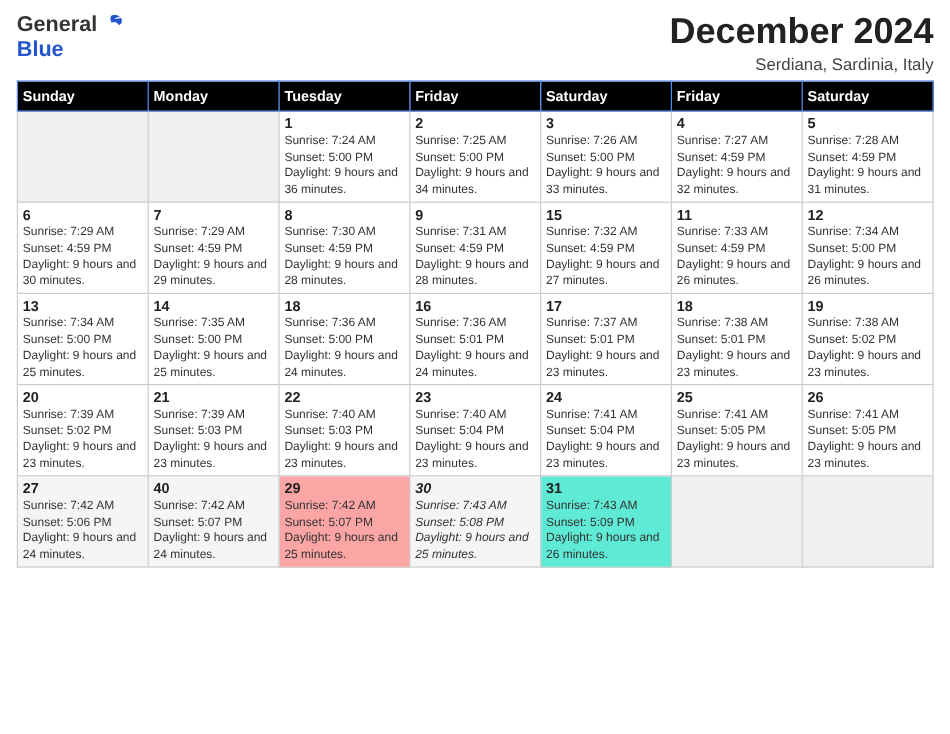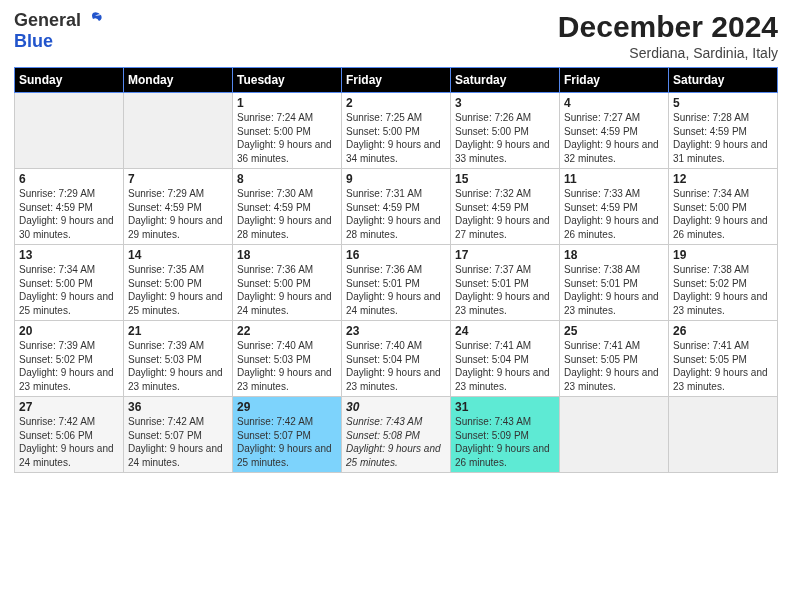--- a/index.html
+++ b/index.html
@@ -152,22 +152,22 @@
           <td><span class="day-num">20</span><span class="cell-text">Sunrise: 7:39 AM<br>Sunset: 5:02 PM<br>Daylight: 9 hours and 23 minutes.</span></td>
           <td><span class="day-num">21</span><span class="cell-text">Sunrise: 7:39 AM<br>Sunset: 5:03 PM<br>Daylight: 9 hours and 23 minutes.</span></td>
           <td><span class="day-num">22</span><span class="cell-text">Sunrise: 7:40 AM<br>Sunset: 5:03 PM<br>Daylight: 9 hours and 23 minutes.</span></td>
           <td><span class="day-num">23</span><span class="cell-text">Sunrise: 7:40 AM<br>Sunset: 5:04 PM<br>Daylight: 9 hours and 23 minutes.</span></td>
           <td><span class="day-num">24</span><span class="cell-text">Sunrise: 7:41 AM<br>Sunset: 5:04 PM<br>Daylight: 9 hours and 23 minutes.</span></td>
           <td><span class="day-num">25</span><span class="cell-text">Sunrise: 7:41 AM<br>Sunset: 5:05 PM<br>Daylight: 9 hours and 23 minutes.</span></td>
           <td><span class="day-num">26</span><span class="cell-text">Sunrise: 7:41 AM<br>Sunset: 5:05 PM<br>Daylight: 9 hours and 23 minutes.</span></td>
         </tr>
         <tr>
           <td style="background: rgb(245, 245, 245);"><span class="day-num">27</span><span class="cell-text">Sunrise: 7:42 AM<br>Sunset: 5:06 PM<br>Daylight: 9 hours and 24 minutes.</span></td>
-          <td style="background: rgb(245, 245, 245);"><span class="day-num">36</span><span class="cell-text">Sunrise: 7:42 AM<br>Sunset: 5:07 PM<br>Daylight: 9 hours and 24 minutes.</span></td>
-          <td style="background: #7dd3fc;"><span class="day-num">29</span><span class="cell-text">Sunrise: 7:42 AM<br>Sunset: 5:07 PM<br>Daylight: 9 hours and 25 minutes.</span></td>
+          <td style="background: rgb(245, 245, 245);"><span class="day-num">40</span><span class="cell-text">Sunrise: 7:42 AM<br>Sunset: 5:07 PM<br>Daylight: 9 hours and 24 minutes.</span></td>
+          <td style="background: #fca5a5;"><span class="day-num">29</span><span class="cell-text">Sunrise: 7:42 AM<br>Sunset: 5:07 PM<br>Daylight: 9 hours and 25 minutes.</span></td>
           <td style="background: rgb(245, 245, 245); font-style: italic;"><span class="day-num">30</span><span class="cell-text">Sunrise: 7:43 AM<br>Sunset: 5:08 PM<br>Daylight: 9 hours and 25 minutes.</span></td>
           <td style="background: #5eead4;"><span class="day-num">31</span><span class="cell-text">Sunrise: 7:43 AM<br>Sunset: 5:09 PM<br>Daylight: 9 hours and 26 minutes.</span></td>
           <td class="empty" style="background: rgb(240, 240, 240);"></td>
           <td class="empty" style="background: rgb(240, 240, 240);"></td>
         </tr>
       </tbody>
   </table>
 </div>
 
 </body></html>

